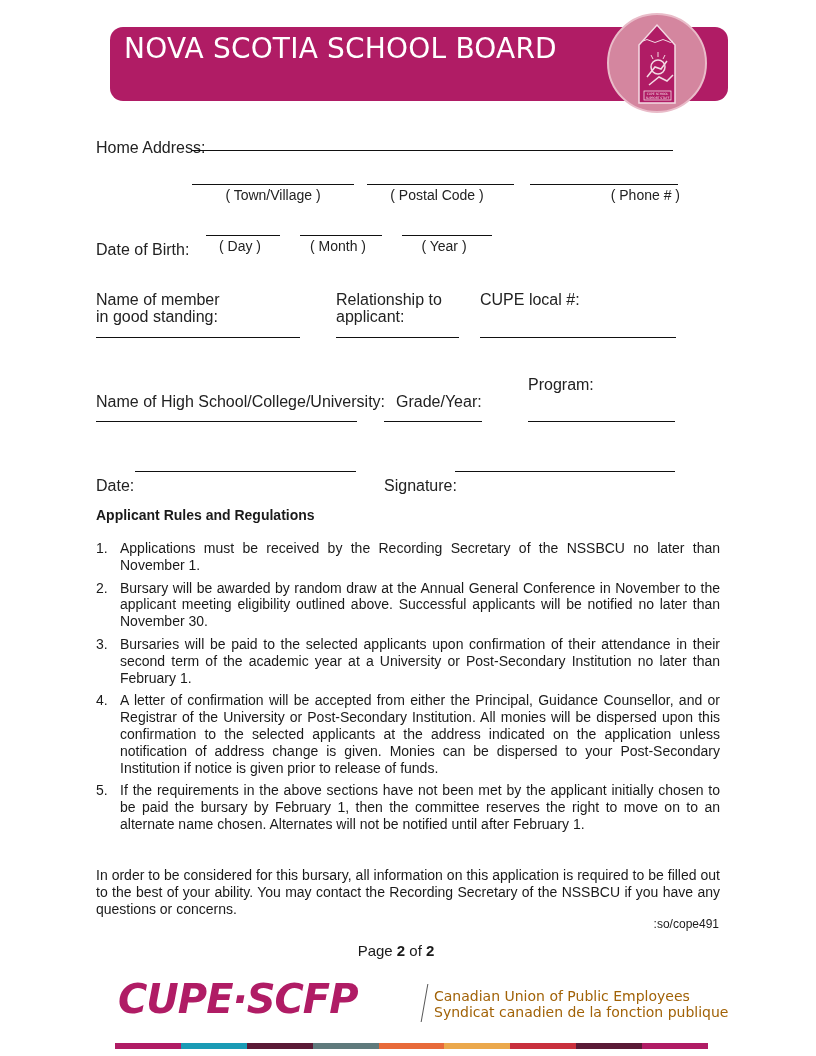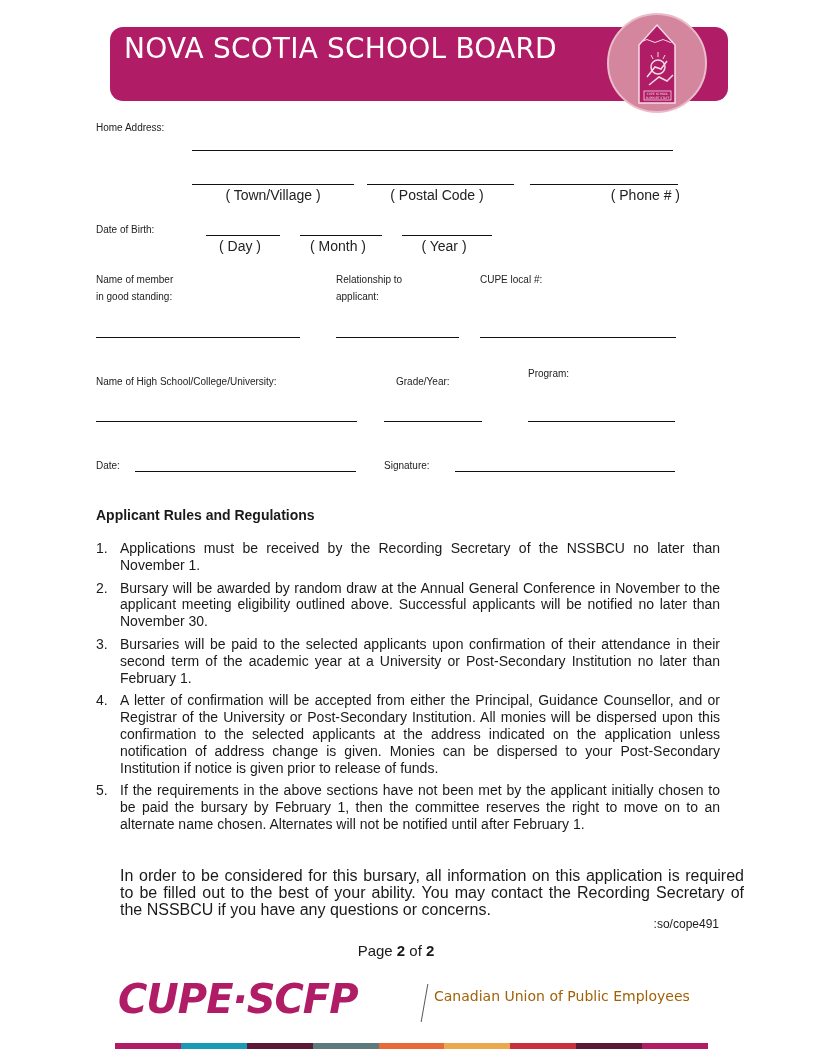--- a/index.html
+++ b/index.html
@@ -5,29 +5,29 @@
     html, body { margin: 0; padding: 0; background: #ffffff; }
     body { width: 816px; height: 1056px; position: relative; overflow: hidden;
            font-family: "Liberation Sans", sans-serif; color: #1a1a1a; font-size: 14px; }
     .abs { position: absolute; }
     .banner { left: 110px; top: 27px; width: 618px; height: 74px; background: #b01c65;
               border-radius: 13px; }
     .banner-title { position: absolute; left: 14px; top: 8px; color: #ffffff; font-size: 28px;
               line-height: 28px; letter-spacing: 0.2px; font-family: "DejaVu Sans", sans-serif; font-weight: normal; }
     .logo-circle { left: 607px; top: 13px; width: 96px; height: 96px; border-radius: 50%;
               background: #d4869f; border: 2px solid #e9bcc9; }
-    .label { font-size: 10px; line-height: 17px; color: #222; }
+    .label { font-size: 16px; line-height: 17px; color: #222; margin-top: 20px; }
     .line { position: absolute; border-bottom: 1px solid #111; height: 0; }
     .caption { position: absolute; font-size: 14px; text-align: center; color: #222; }
     .section-title { font-weight: bold; font-size: 14px; }
     .rules { left: 96px; top: 540px; width: 624px; margin: 0; padding: 0; list-style: none; }
     .rules li { display: flex; font-size: 14px; line-height: 16.8px; margin-bottom: 6px; text-align: justify; }
     .rules li .num { width: 24px; flex-shrink: 0; }
     .rules li .txt { flex: 1; }
-    .closing { left: 96px; top: 867px; width: 624px; font-size: 16px; line-height: 17px; text-align: justify; margin-left: 24px; }
+    .closing { left: 96px; top: 867px; width: 624px; font-size: 14px; line-height: 17px; text-align: justify; }
     .ref { right: 97px; top: 917px; font-size: 12px; }
     .page-num { left: 0; width: 792px; top: 942px; text-align: center; font-size: 15px; }
     .cupe { left: 118px; top: 976px; font-size: 40px; font-weight: bold; font-style: italic;
             color: #b01c65; letter-spacing: -1px; font-family: "DejaVu Sans", sans-serif; }
     .cupe-divider { left: 424px; top: 984px; width: 1px; height: 38px; background: #555; transform: skewX(-10deg); }
     .cupe-sub { left: 434px; top: 988px; font-size: 14px; line-height: 16px; color: #a16207; font-family: "DejaVu Sans", sans-serif; }
     .colorbar { left: 115px; top: 1043px; width: 593px; height: 6px; display: flex; }
     .colorbar span { flex: 1; height: 100%; }
   </style>
 </head>
@@ -78,21 +78,21 @@
   <div>Relationship to</div>
   <div>applicant:</div>
 </div>
 <div class="abs label" style="left:480px; top:271px;">CUPE local #:</div>
 <div class="line" style="left:96px; top:337px; width:204px;"></div>
 <div class="line" style="left:336px; top:337px; width:123px;"></div>
 <div class="line" style="left:480px; top:337px; width:196px;"></div>
 
 <div class="abs label" style="left:96px; top:373px;text-align:center;">Name of High School/College/University:</div>
 <div class="abs label" style="left:396px; top:373px;">Grade/Year:</div>
-<div class="abs label" style="left:528px; top:365px;">Program:</div>
+<div class="abs label" style="left:528px; top:356px;">Program:</div>
 <div class="line" style="left:96px; top:421px; width:261px;"></div>
 <div class="line" style="left:384px; top:421px; width:98px;"></div>
 <div class="line" style="left:528px; top:421px; width:147px;"></div>
 
 <div class="abs label" style="left:96px; top:457px;">Date:</div>
 <div class="line" style="left:135px; top:471px; width:221px;"></div>
 <div class="abs label" style="left:384px; top:457px;">Signature:</div>
 <div class="line" style="left:455px; top:471px; width:220px;"></div>
 
 <div class="abs section-title" style="left:96px; top:507px;">Applicant Rules and Regulations</div>
@@ -121,20 +121,21 @@
 
 <div class="abs closing">In order to be considered for this bursary, all information on this application is required to be filled out to the best of your ability. You may contact the Recording Secretary of the NSSBCU if you have any questions or concerns.</div>
 <div class="abs ref">:so/cope491</div>
 
 <div class="abs page-num"><span>Page </span><b>2</b><span> of </span><b>2</b></div>
 
 <div class="abs cupe">CUPE·SCFP</div>
 <div class="abs cupe-divider"></div>
 <div class="abs cupe-sub">
   <div>Canadian Union of Public Employees</div>
+  <div>Syndicat canadien de la fonction publique</div>
 </div>
 <div class="abs colorbar">
   <span style="background:#b01c65"></span>
   <span style="background:#1a9bb5"></span>
   <span style="background:#5a1a36"></span>
   <span style="background:#5f7a7c"></span>
   <span style="background:#e86a3a"></span>
   <span style="background:#eba84c"></span>
   <span style="background:#c9303d"></span>
   <span style="background:#5a1a36"></span>

